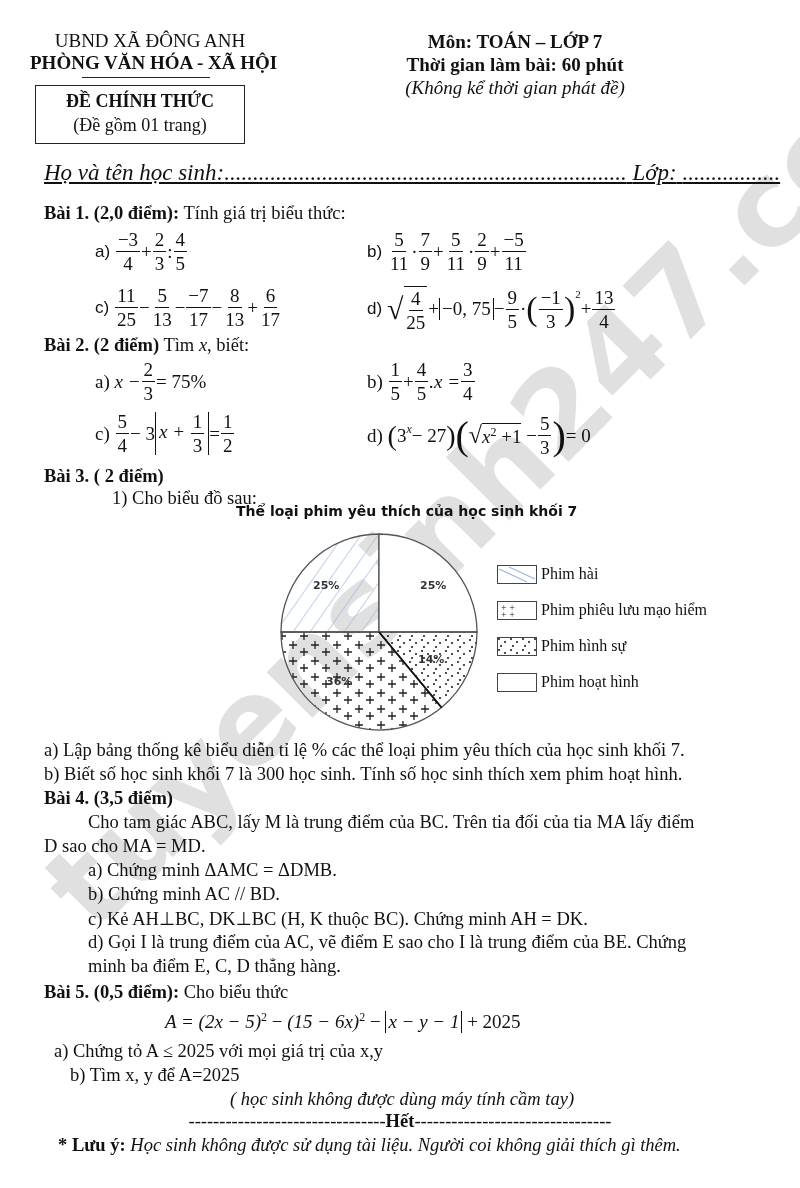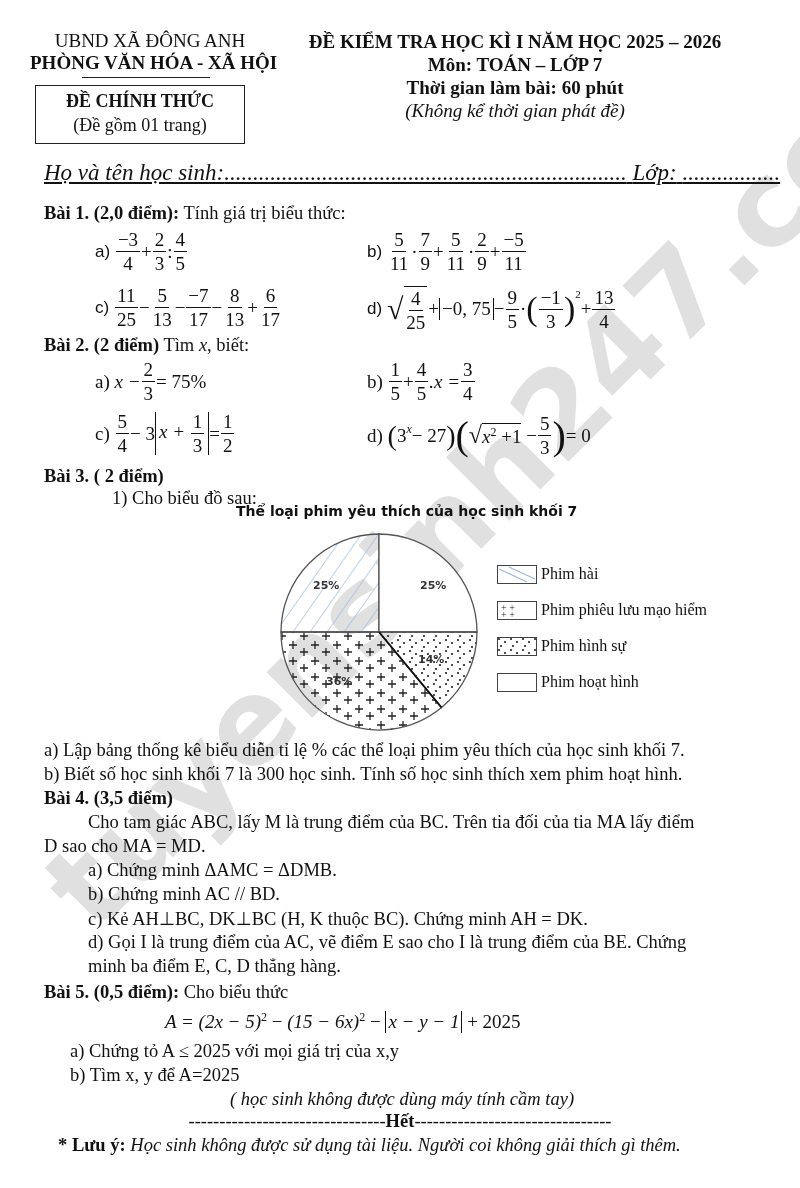--- a/index.html
+++ b/index.html
@@ -34,21 +34,20 @@
   <div>UBND XÃ ĐÔNG ANH</div>
   <div class="b">PHÒNG VĂN HÓA - XÃ HỘI</div>
 </div>
 <div class="abs" style="left:82px; top:77px; width:128px; border-top:1.2px solid #222;"></div>
 <div class="abs box c" style="left:35px; top:85px; width:208px; height:54px; font-size:18px; line-height:24px; padding-top:3px;">
   <div class="b">ĐỀ CHÍNH THỨC</div>
   <div>(Đề gồm 01 trang)</div>
 </div>
 
 <div class="abs c" style="left:290px; top:30px; width:450px; font-size:19px; line-height:23px;">
-  <div class="b">ĐỀ KIỂM TRA HỌC KÌ I NĂM HỌC 2025 – 2026</div>
   <div class="b">Môn: TOÁN – LỚP 7</div>
   <div class="b">Thời gian làm bài: 60 phút</div>
   <div class="i">(Không kể thời gian phát đề)</div>
 </div>
 
 <div class="abs i" style="left:44px; top:160px; font-size:23px;text-decoration:underline;">
   <span>Họ và tên học sinh:</span><span>......................................................................</span>
   <span>Lớp:</span>
   <span>.................</span>
 </div>
@@ -299,21 +298,21 @@
 <div class="abs" style="left:88px; top:956px;">minh ba điểm E, C, D thẳng hàng.</div>
 
 <div class="abs" style="left:44px; top:982px;">
   <span class="b">Bài 5. (0,5 điểm):</span>
   <span>Cho biểu thức</span>
 </div>
 <div class="abs math" style="left:165px; top:1010px; font-size:19px;">
   <span class="i">A =</span>
   <span class="i">(2x − 5)</span><span class="sup">2</span><span> − </span><span class="i">(15 − 6x)</span><span class="sup">2</span><span> − </span><span class="abspipe i">x − y − 1</span><span> + 2025</span>
 </div>
-<div class="abs" style="left:70px; top:1041px;">a)  Chứng tỏ  A ≤ 2025  với mọi giá trị của x,y</div>
+<div class="abs" style="left:54px; top:1041px;">a)  Chứng tỏ  A ≤ 2025  với mọi giá trị của x,y</div>
 <div class="abs" style="left:70px; top:1065px;">b)  Tìm x, y để  A=2025</div>
 
 <div class="abs i c" style="left:0; width:800px; top:1089px; padding-left:0;"><span style="margin-left:4px;">( học sinh không được dùng máy tính cầm tay)</span></div>
 <div class="abs c" style="left:0; width:800px; top:1111px;">
   <span>--------------------------------</span><span class="b">Hết</span><span>--------------------------------</span>
 </div>
 <div class="abs" style="left:58px; top:1135px;">
   <span class="b">* Lưu ý:</span>
   <span class="i">Học sinh không được sử dụng tài liệu. Người coi không giải thích gì thêm.</span>
 </div>

